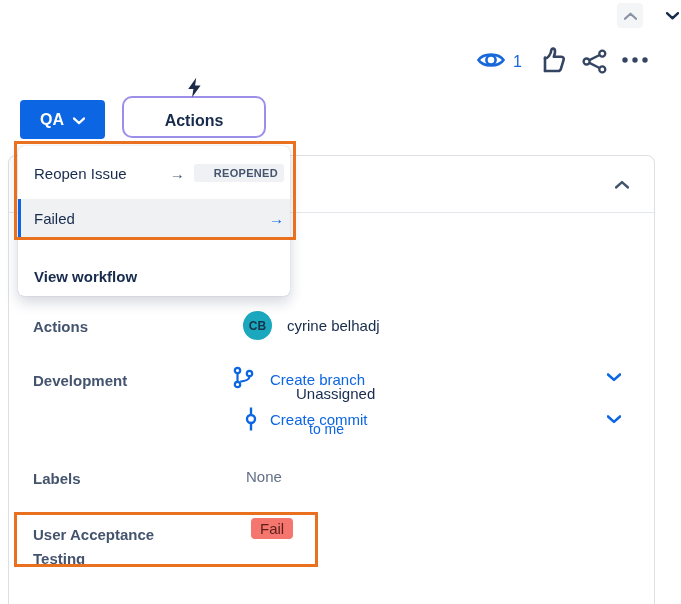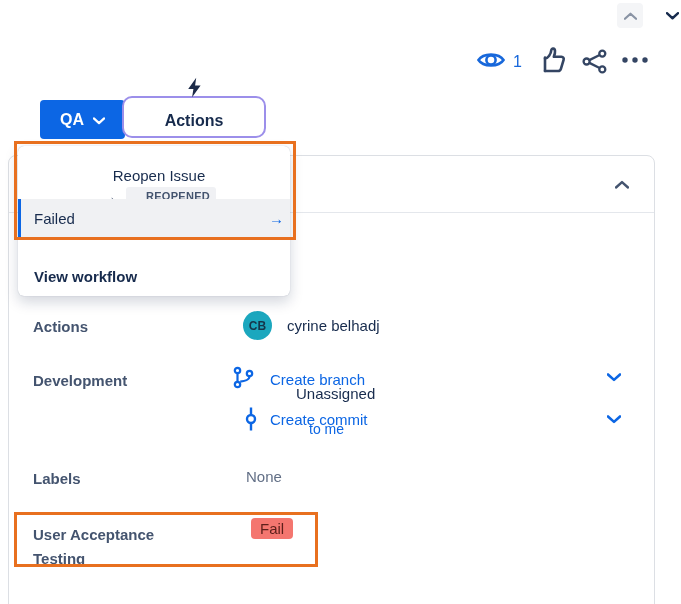--- a/index.html
+++ b/index.html
@@ -18,21 +18,21 @@
   .watch-count { color: #1868DB; font-size: 16px; font-weight: 500; }
   .icon-btn { position: absolute; background: none; border: none; cursor: pointer; padding: 0; line-height: 0; }
   .like-btn { left: 540px; top: 45px; }
   .share-btn { left: 581px; top: 49px; }
   .more-btn { left: 621px; top: 56px; }
 
   
   .qa-btn { position: absolute; left: 20px; top: 100px; width: 85px; height: 39px;
     background: #0C66E4; color: #fff; border: none; border-radius: 4px; display: flex;
     align-items: center; justify-content: center; gap: 9px; font-family: inherit;
-    font-size: 16px; font-weight: 700; cursor: pointer; z-index: 5; margin-left: 20px; }
+    font-size: 16px; font-weight: 700; cursor: pointer; z-index: 5; }
 
   
   .actions-btn { position: absolute; left: 122px; top: 96px; width: 144px; height: 42px;
     background: #fff; border: 2px solid #9C8FEA; border-radius: 10px; display: flex;
     align-items: center; justify-content: center; gap: 10px; font-family: inherit;
     font-size: 16px; font-weight: 600; color: #172B4D; cursor: pointer; z-index: 5; flex-direction: column; }
 
   
   .details-panel { position: absolute; left: 8px; top: 155px; width: 647px; height: 465px;
     background: #fff; border: 1px solid #DCDFE4; border-radius: 8px 8px 0 0; z-index: 1; }
@@ -53,21 +53,21 @@
   .uat-label { width: 162px; line-height: 24px; margin-top: 8px; }
   .fail-badge { position: absolute; left: 242px; top: 362px; background: #F4766F; color: #5D1F1A;
     font-size: 15px; padding: 2px 9px; border-radius: 4px; }
 
   
   .workflow-menu { position: absolute; left: 18px; top: 146px; width: 272px; height: 150px;
     background: #fff; border-radius: 6px; z-index: 20;
     box-shadow: 0 6px 14px rgba(9,30,66,0.18), 0 0 1px rgba(9,30,66,0.30); }
   .menu-item { position: absolute; left: 0; width: 272px; display: flex; align-items: center;
     justify-content: space-between; padding: 0 6px 0 16px; cursor: pointer; }
-  .menu-item-1 { top: 21px; height: 38px; flex-direction: column; }
+  .menu-item-1 { top: 8px; height: 38px; }
   .menu-item-2 { top: 53px; height: 39px; background: #F0F1F3; }
   .menu-item-2::before { content: ""; position: absolute; left: 0; top: 0; width: 3px; height: 100%;
     background: #0C66E4; }
   .menu-label { font-size: 15px; color: #172B4D; }
   .menu-right { display: flex; align-items: center; gap: 9px; }
   .menu-arrow { font-size: 15px; color: #44546F; }
   .menu-arrow.blue { color: #0C66E4; }
   .lozenge { font-size: 11px; font-weight: 700; letter-spacing: 0.3px; padding: 3px 6px;
     border-radius: 3px; white-space: nowrap; }
   .lozenge-neutral { background: #F0F1F4; color: #44546F; padding-left: 20px; }

